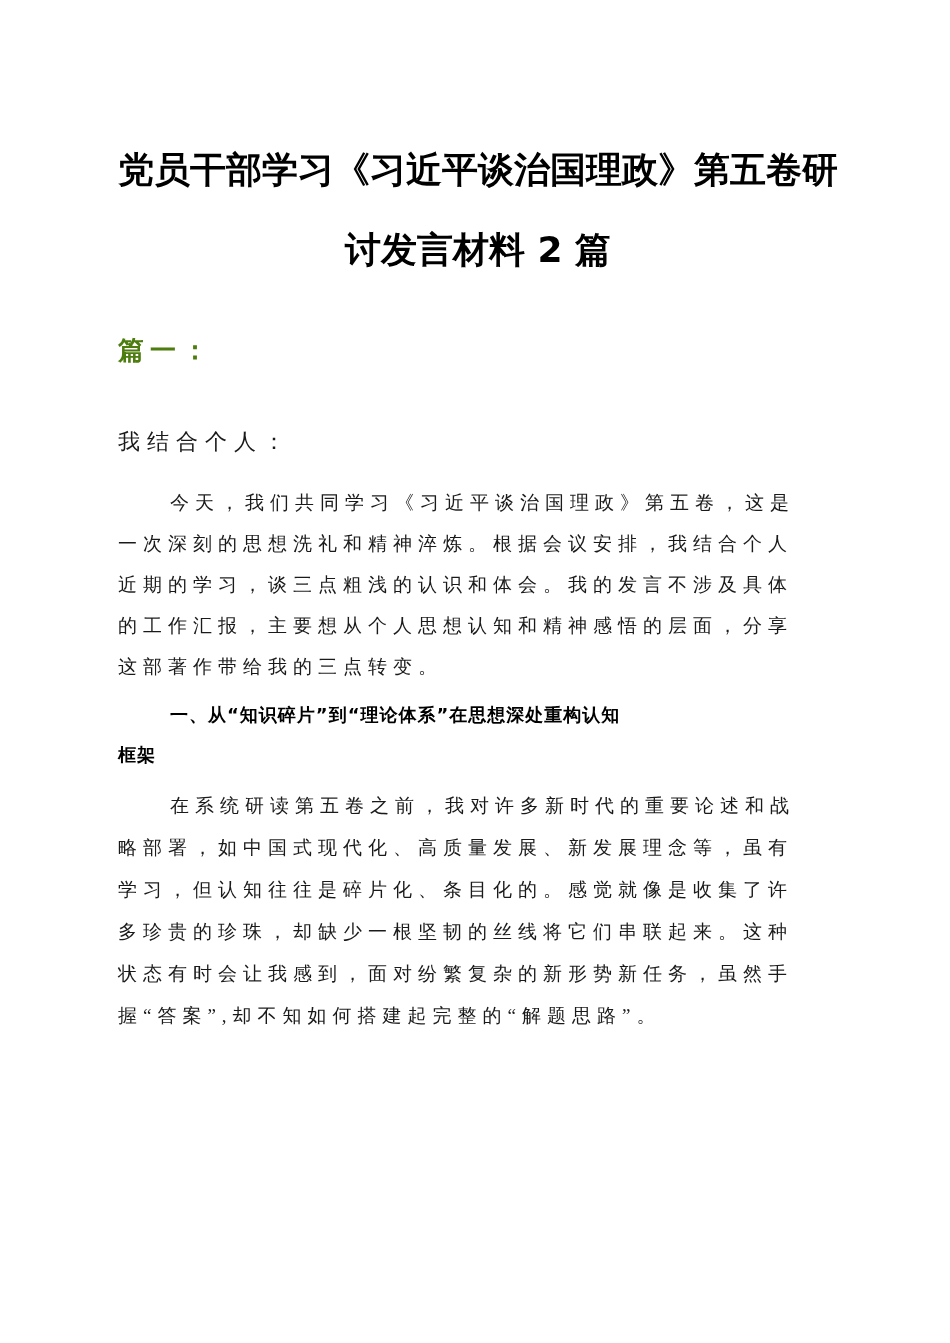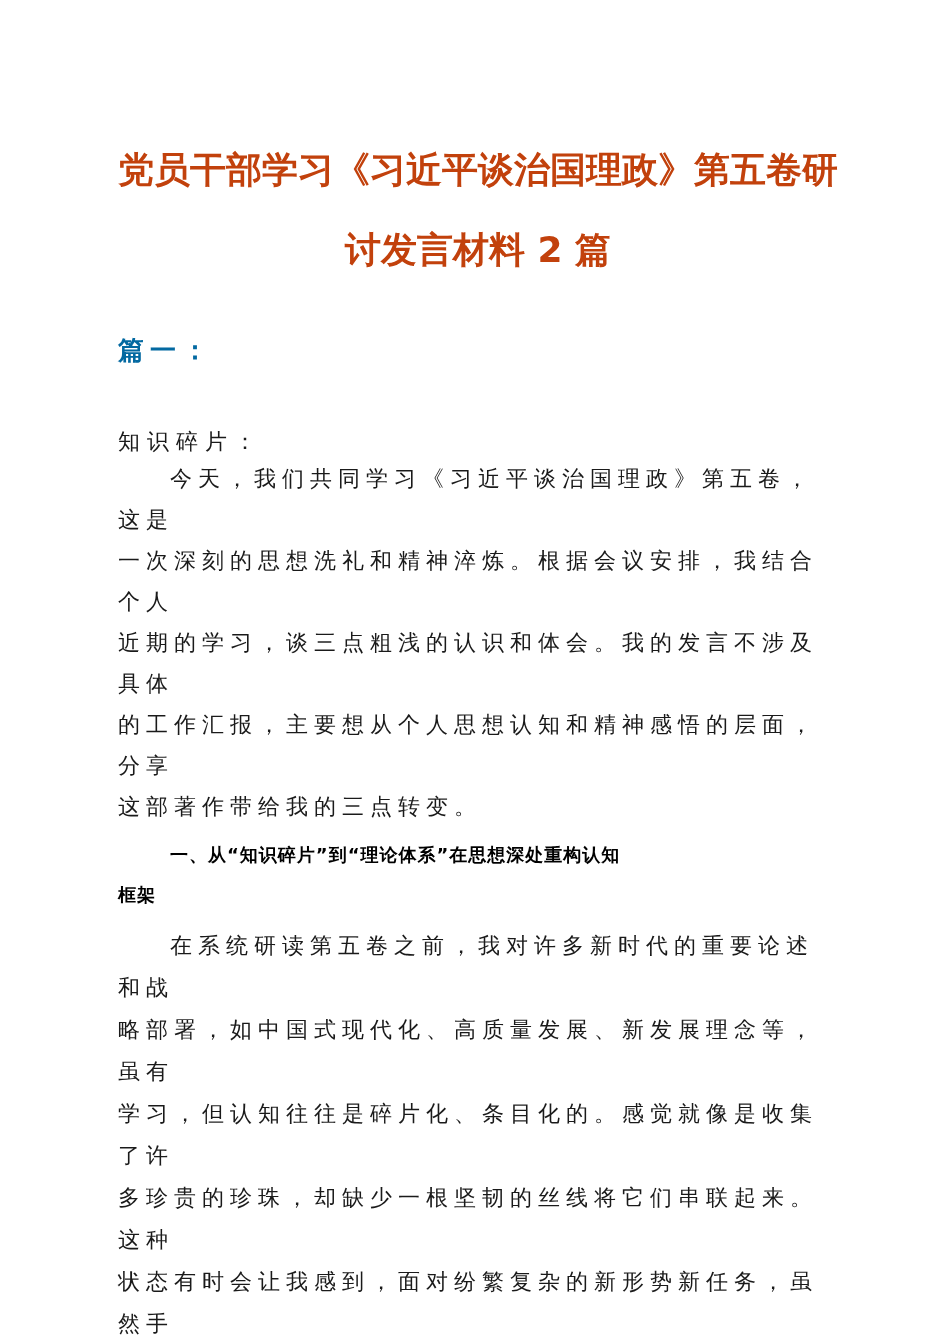--- a/index.html
+++ b/index.html
@@ -21,41 +21,41 @@
   }
   .doc-title {
     margin: 130px 0 0 0;
     font-family: "DejaVu Sans", "Liberation Sans", sans-serif;
     font-weight: bold;
     font-size: 36px;
     line-height: 80px;
     letter-spacing: 0;
     text-align: center;
     white-space: pre-line;
-    color: #c2410c;
+    color: #000000;
   }
   .section-label {
     margin-top: 46px;
     font-family: "Liberation Serif", "DejaVu Serif", serif;
     font-weight: bold;
     font-size: 26px;
     line-height: 30px;
     letter-spacing: 6px;
-    color: #0369a1;
+    color: #4d7c0f;
   }
   .salutation {
     margin-top: 60px;
     font-size: 22px;
     line-height: 32px;
     letter-spacing: 7px;
     color: #1a1a1a;
   }
   .body-para {
-    margin: 0 0 0 0;
-    font-size: 22px;
+    margin: 24px 0 0 0;
+    font-size: 19px;
     line-height: 41px;
     letter-spacing: 6px;
     text-indent: 52px;
     white-space: pre-line;
     color: #1a1a1a;
   }
   .body-para.second {
     margin-top: 10px;
     line-height: 42px;
   }
@@ -74,21 +74,21 @@
 </head>
 <body>
 
 <div class="page">
 
   <h1 class="doc-title">党员干部学习《习近平谈治国理政》第五卷研
 讨发言材料 2 篇</h1>
 
   <div class="section-label">篇一：</div>
 
-  <div class="salutation">知识碎片：</div>
+  <div class="salutation">我结合个人：</div>
 
   <p class="body-para">今天，我们共同学习《习近平谈治国理政》第五卷，这是
 一次深刻的思想洗礼和精神淬炼。根据会议安排，我结合个人
 近期的学习，谈三点粗浅的认识和体会。我的发言不涉及具体
 的工作汇报，主要想从个人思想认知和精神感悟的层面，分享
 这部著作带给我的三点转变。</p>
 
   <h2 class="section-heading">一、从“知识碎片”到“理论体系”在思想深处重构认知
 框架</h2>
 

